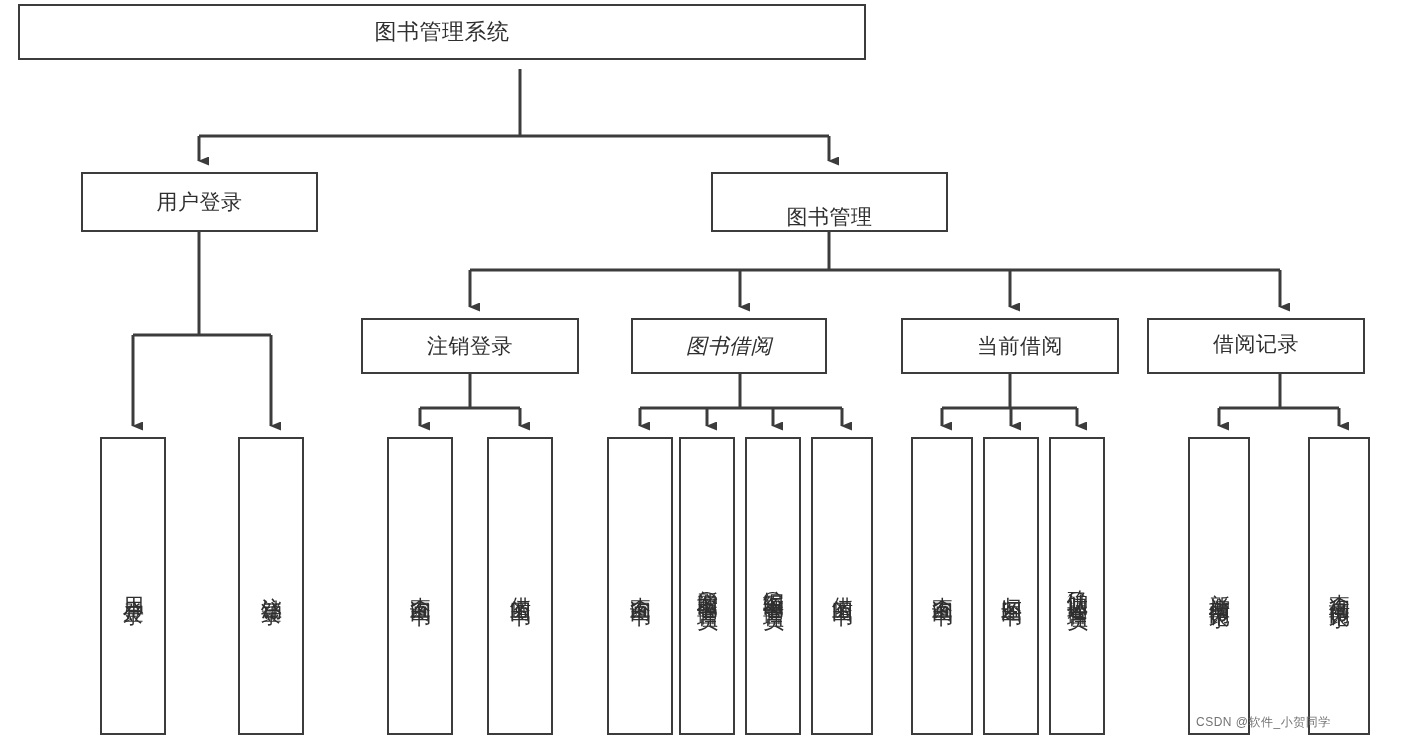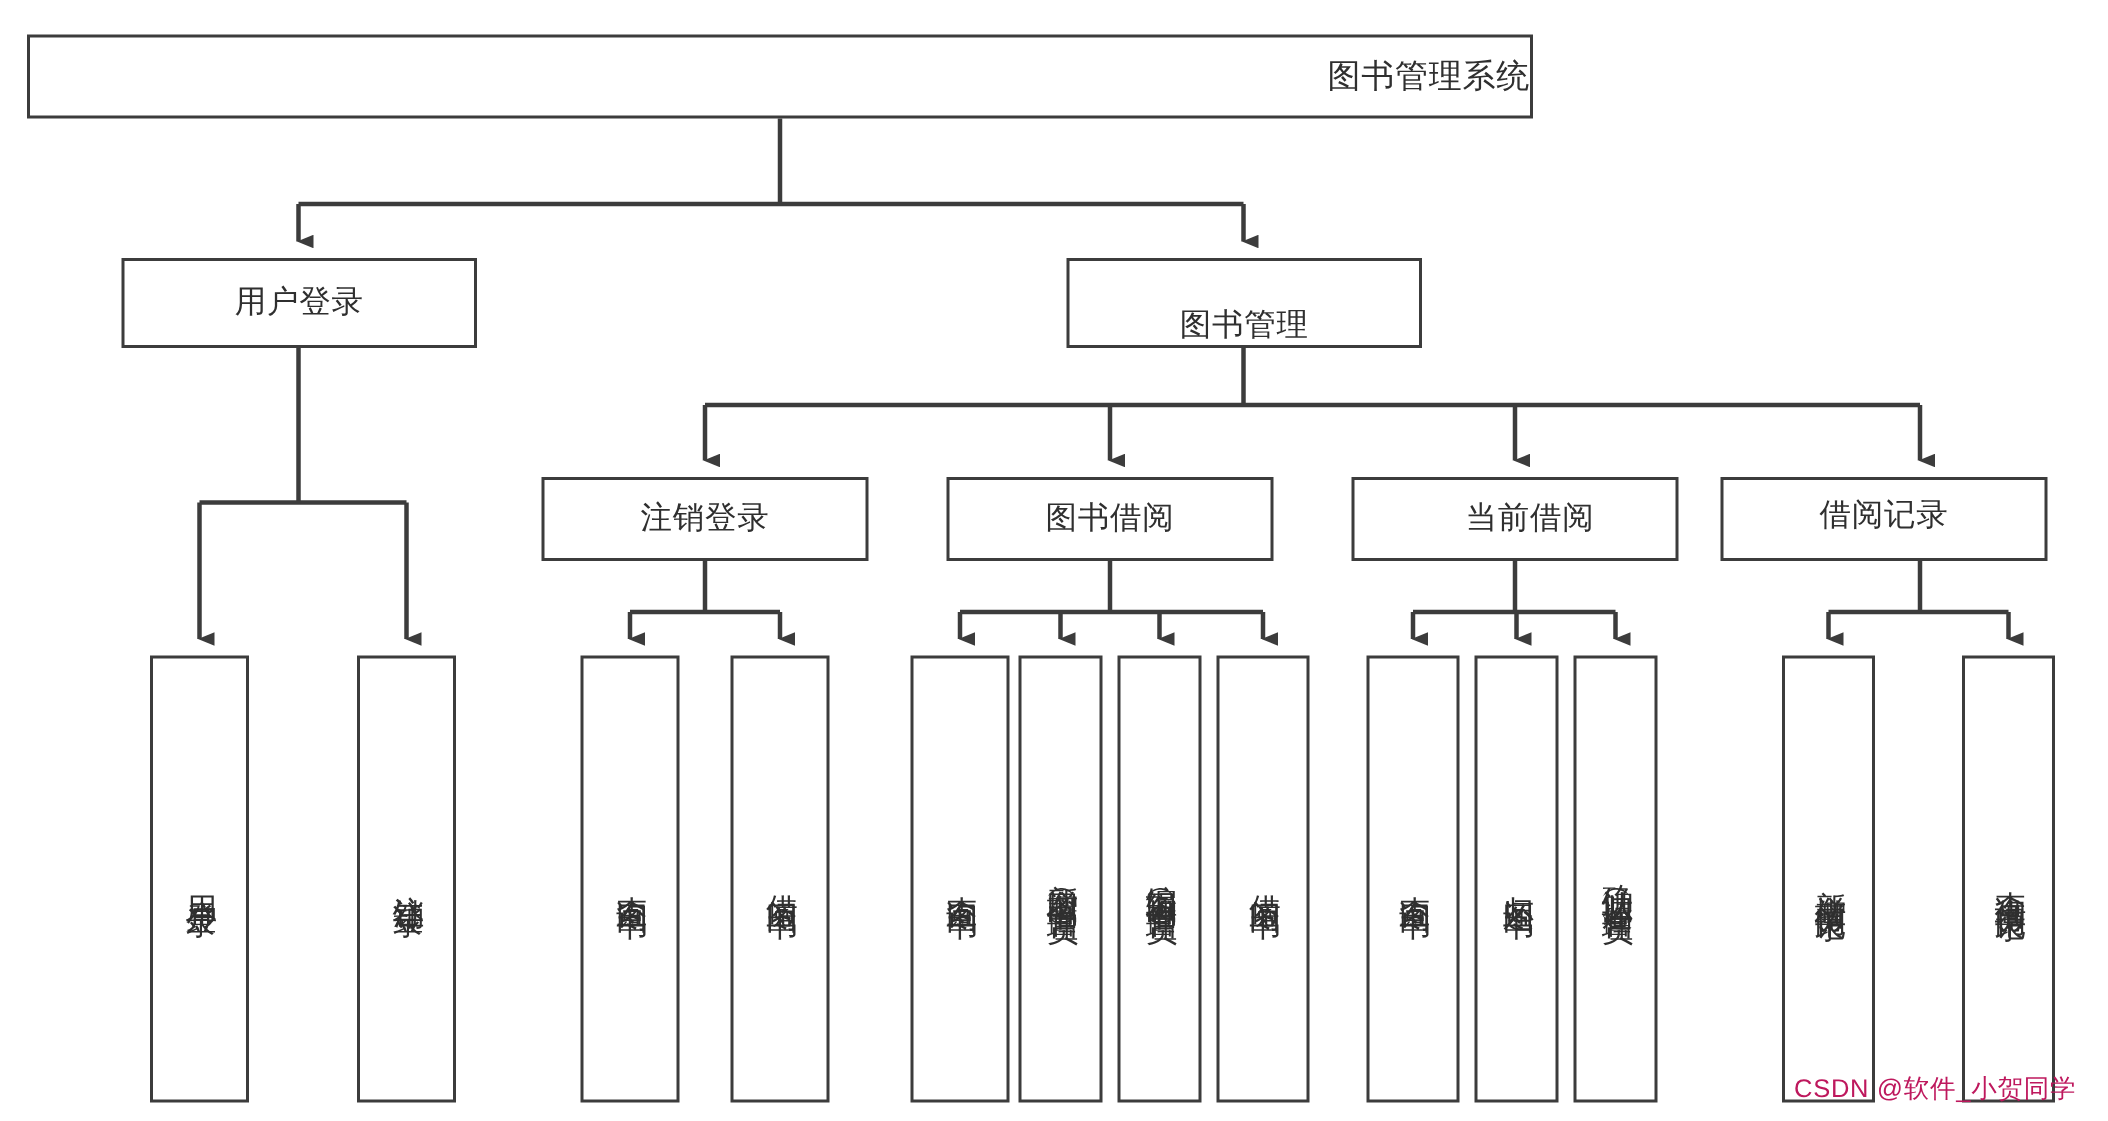--- a/index.html
+++ b/index.html
@@ -47,22 +47,22 @@
     writing-mode: vertical-rl;
     text-orientation: upright;
     letter-spacing: 3px;
     font-size: 21px;
   }
   .node-box.root .node-label {
     font-size: 22px;
   }
   .watermark {
     position: absolute;
-    color: #be185d;
-    font-size: 17px;
+    color: #737373;
+    font-size: 12px;
     white-space: nowrap;
     letter-spacing: 0.5px;
     pointer-events: none;
   }
 </style>
 </head>
 <body>
 
 <div id="canvas">
 
@@ -103,33 +103,33 @@
         <path d="M 1011 408 L 1011 426" marker-end="url(#arrowhead)"></path>
         <path d="M 1077 408 L 1077 426" marker-end="url(#arrowhead)"></path>
         <path d="M 1280 374 L 1280 408"></path>
         <path d="M 1219 408 L 1339 408"></path>
         <path d="M 1219 408 L 1219 426" marker-end="url(#arrowhead)"></path>
         <path d="M 1339 408 L 1339 426" marker-end="url(#arrowhead)"></path>
       </g>
   </svg>
 
   <div id="node-layer">
-      <div class="node-box root" style="left: 18px; top: 23px; width: 1004px; height: 56px; justify-content: flex-end;">
+      <div class="node-box root" style="left: 18px; top: 4px; width: 848px; height: 56px;">
         <span class="node-label">图书管理系统</span>
       </div>
       <div class="node-box" style="left: 81px; top: 172px; width: 237px; height: 60px;">
         <span class="node-label">用户登录</span>
       </div>
       <div class="node-box" style="left: 711px; top: 172px; width: 237px; height: 60px; align-items: flex-end;">
         <span class="node-label">图书管理</span>
       </div>
       <div class="node-box" style="left: 361px; top: 318px; width: 218px; height: 56px;">
         <span class="node-label">注销登录</span>
       </div>
-      <div class="node-box" style="left: 631px; top: 318px; width: 218px; height: 56px;">
+      <div class="node-box" style="left: 631px; top: 318px; width: 196px; height: 56px; font-style: italic;">
         <span class="node-label">图书借阅</span>
       </div>
       <div class="node-box" style="left: 901px; top: 318px; width: 218px; height: 56px; padding-left: 20px;">
         <span class="node-label">当前借阅</span>
       </div>
       <div class="node-box" style="left: 1147px; top: 318px; width: 218px; height: 56px; font-family: Liberation Mono, monospace;">
         <span class="node-label">借阅记录</span>
       </div>
       <div class="node-box vertical" style="left: 100px; top: 437px; width: 66px; height: 298px;">
         <span class="node-label">用户登录</span>

